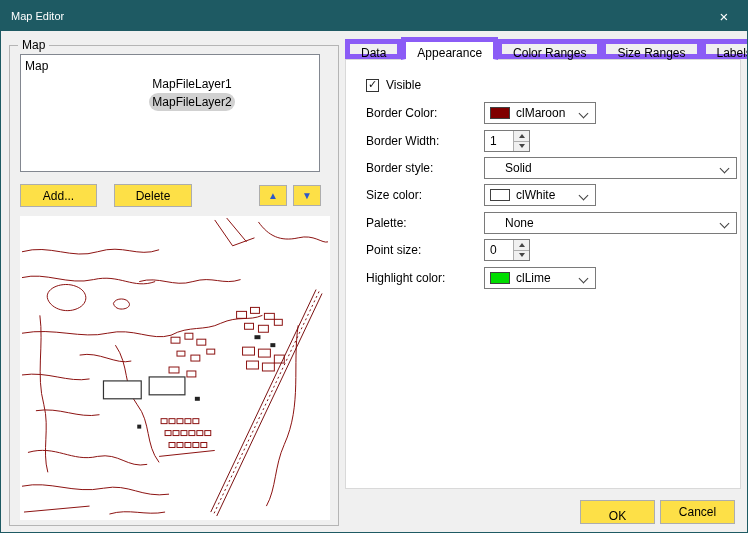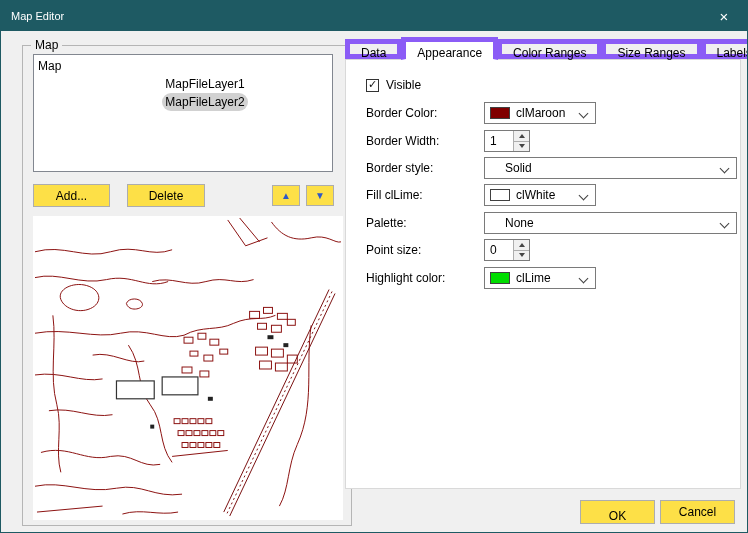--- a/index.html
+++ b/index.html
@@ -2,21 +2,21 @@
 <html><head>
 <meta charset="utf-8">
 <style>
   html,body{margin:0;padding:0;background:#c8c8c8;font-family:"Liberation Sans","DejaVu Sans",sans-serif;font-size:12px;color:#000;}
   .window{position:relative;width:748px;height:533px;background:#f0f0f0;border:1px solid #1e5a63;box-sizing:border-box;overflow:hidden;}
   
   .titlebar{position:absolute;left:0;top:0;right:0;height:30px;background:#1e5a63;color:#fff;display:flex;align-items:center;padding-left:10px;box-sizing:border-box;}
   .title-text{font-size:11px;}
   .close-btn{position:absolute;right:0;top:0;width:46px;height:30px;display:flex;align-items:center;justify-content:center;color:#fff;font-size:15px;cursor:default;}
   
-  .groupbox{position:absolute;left:8px;top:44px;width:330px;height:481px;border:1px solid #b5b5b5;box-sizing:border-box;margin-left:13px;}
+  .groupbox{position:absolute;left:8px;top:44px;width:330px;height:481px;border:1px solid #b5b5b5;box-sizing:border-box;}
   .groupbox-label{position:absolute;top:-8px;left:8px;background:#f0f0f0;padding:0 4px;}
   
   .tree{position:absolute;left:10px;top:8px;width:300px;height:118px;background:#fff;border:1px solid #828790;box-sizing:border-box;padding:2px 0;overflow:hidden;}
   .tree-item{height:18px;line-height:18px;padding-left:4px;white-space:nowrap;}
   .tree-child{padding-left:44px;text-align:center;}
   .tree-sel{display:inline-block;padding:0 3px;border-radius:9px;}
   
   .btn{position:absolute;background:#fde047;border:1px solid #adadad;display:flex;align-items:center;justify-content:center;box-sizing:border-box;cursor:default;}
   .arrow-btn{color:#2e58c8;font-size:10px;}
   
@@ -209,21 +209,21 @@
 
     <div class="row" style="top:97px;">
       <span class="field-label">Border style:</span>
       <div class="combo wide">
         <span>Solid</span>
         <span class="chev"></span>
       </div>
     </div>
 
     <div class="row" style="top:124px;">
-      <span class="field-label">Fill clLime:</span>
+      <span class="field-label">Size color:</span>
       <div class="combo small">
         <span class="swatch" style="background-color: rgb(255, 255, 255);"></span>
         <span>clWhite</span>
         <span class="chev"></span>
       </div>
     </div>
 
     <div class="row" style="top:152px;">
       <span class="field-label">Palette:</span>
       <div class="combo wide">

